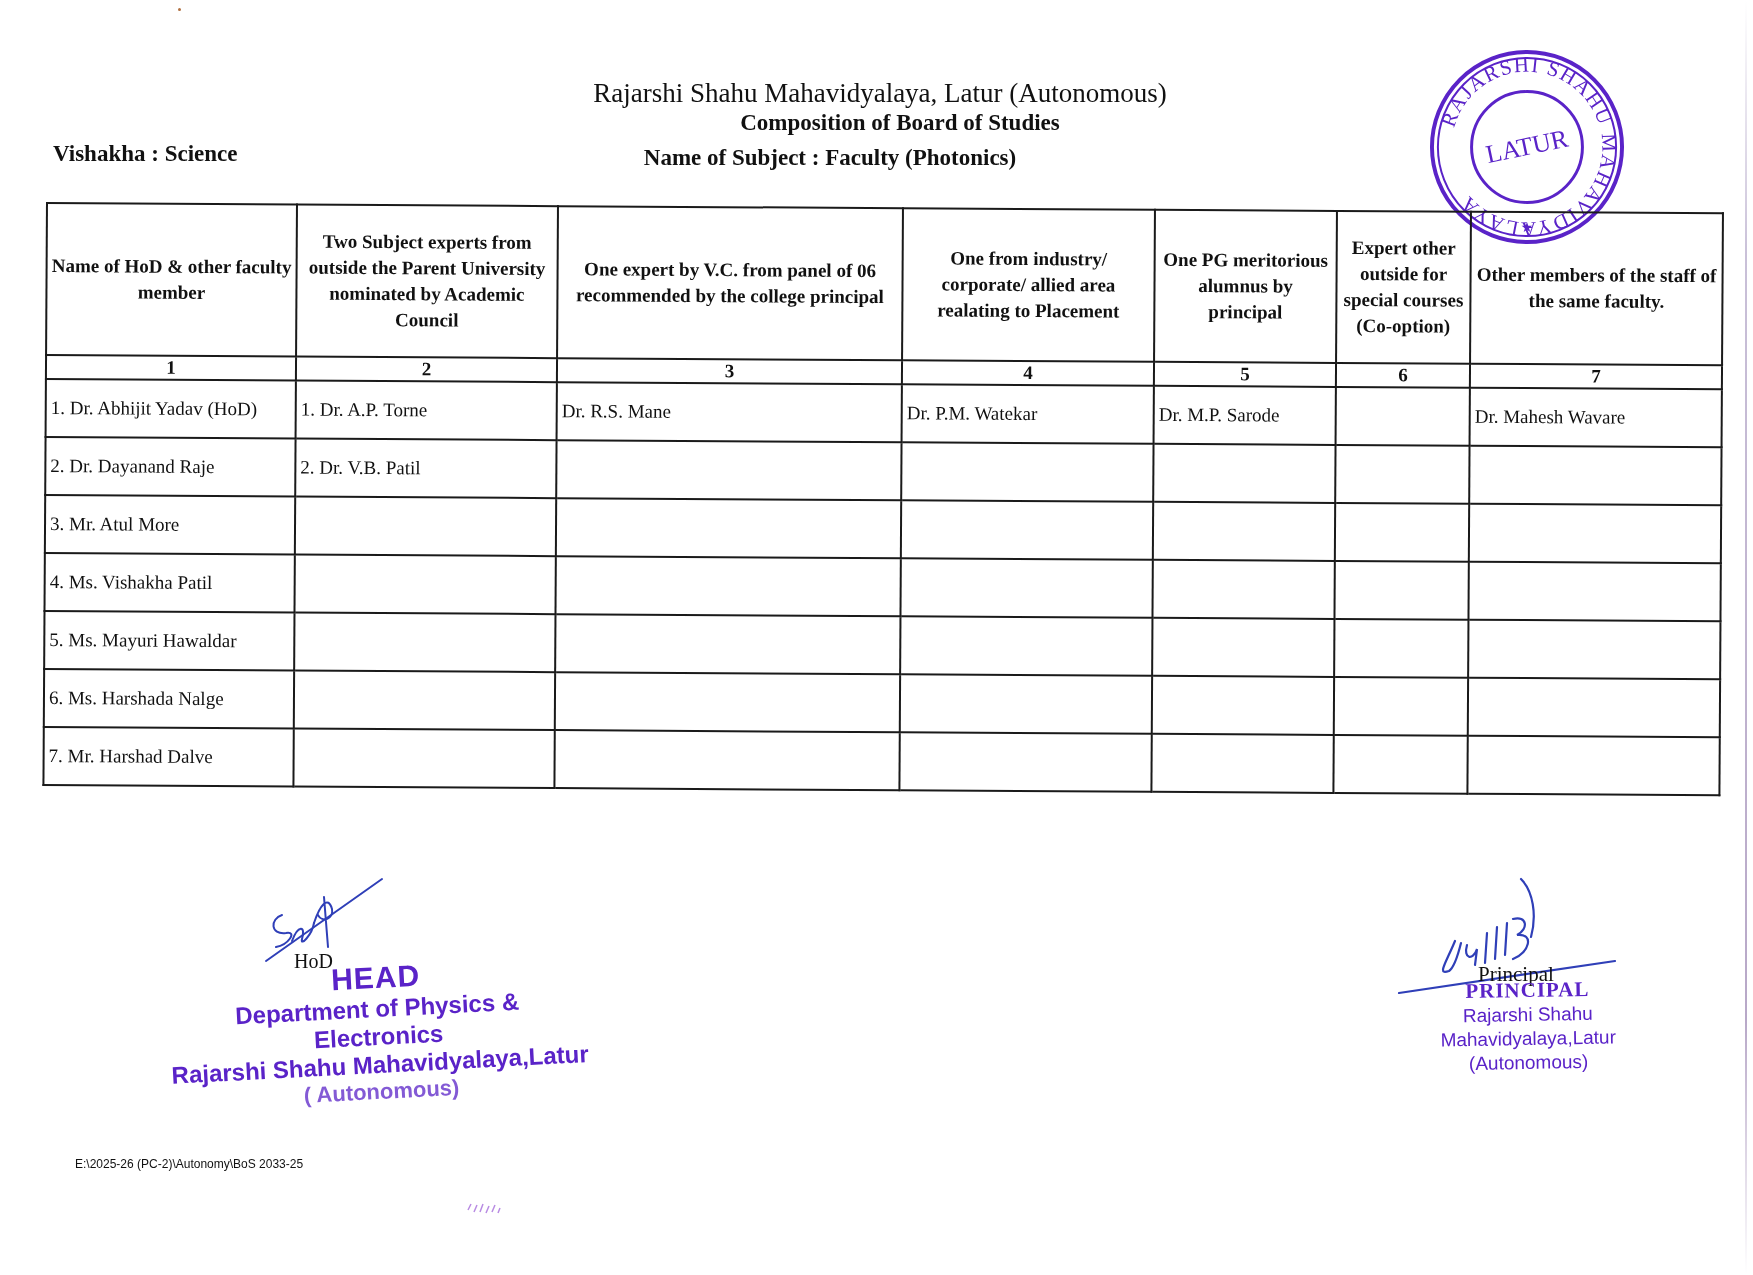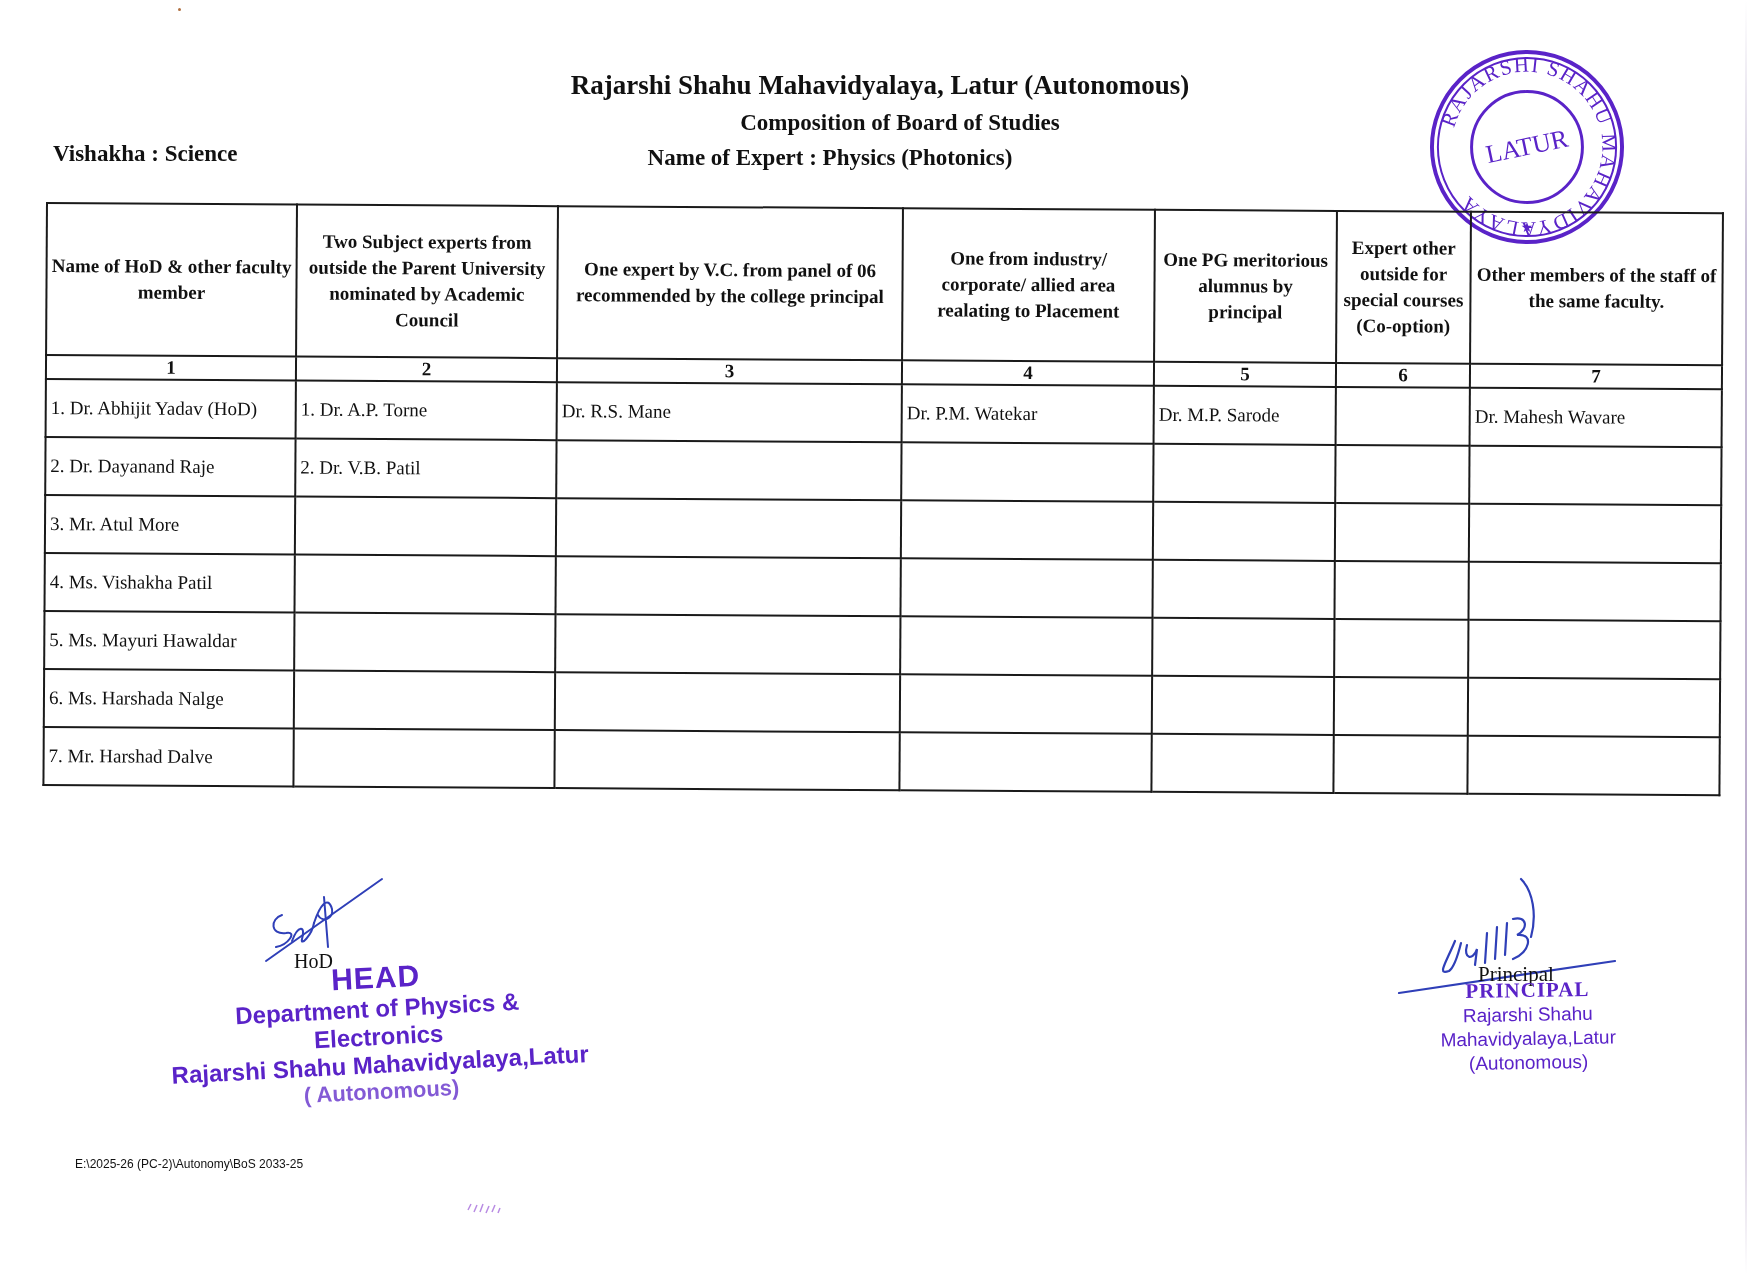--- a/index.html
+++ b/index.html
@@ -1,21 +1,21 @@
 <!DOCTYPE html>
 <html><head>
 <meta charset="utf-8">
 <style>
   html, body { margin: 0; padding: 0; }
   body {
     width: 1753px; height: 1275px; background: #ffffff; position: relative; overflow: hidden;
     font-family: "Liberation Serif", "DejaVu Serif", serif; color: #111;
   }
   .abs { position: absolute; }
-  .title1 { left: 480px; top: 70px; width: 800px; text-align: center; font-size: 27px; font-weight: bold; }
+  .title1 { left: 480px; top: 78px; width: 800px; text-align: center; font-size: 27px; font-weight: normal; }
   .title2 { left: 480px; top: 110px; width: 840px; text-align: center; font-size: 23px; font-weight: bold; }
   .subject { left: 540px; top: 145px; width: 580px; text-align: center; font-size: 23px; font-weight: bold; }
   .faculty { left: 53px; top: 141px; font-size: 23px; font-weight: bold; }
 
   
   .bos-table {
     position: absolute; left: 46px; top: 202px; width: 1676px;
     border-collapse: collapse; table-layout: fixed;
     transform: rotate(0.35deg); transform-origin: 0 0;
   }
@@ -49,21 +49,21 @@
   .dot { left: 178px; top: 8px; width: 3px; height: 3px; background: #b07040; border-radius: 50%; }
 </style>
 </head>
 <body>
 
 <div class="abs dot"></div>
 
 <div class="abs title1">Rajarshi Shahu Mahavidyalaya, Latur (Autonomous)</div>
 <div class="abs title2">Composition of Board of Studies</div>
 <div class="abs faculty">Vishakha : Science</div>
-<div class="abs subject">Name of Expert  : Physics (Photonics)</div>
+<div class="abs subject">Name of Subject  : Faculty (Photonics)</div>
 
 <svg class="abs seal" viewBox="0 0 200 200">
   <defs>
     <path id="sealArc" d="M 100,100 m -76,0 a 76,76 0 1,1 152,0 a 76,76 0 1,1 -152,0"></path>
   </defs>
   <g fill="none" stroke="#5a23c8">
     <circle cx="100" cy="100" r="96" stroke-width="4"></circle>
     <circle cx="100" cy="100" r="90" stroke-width="2"></circle>
     <circle cx="100" cy="100" r="56" stroke-width="3"></circle>
   </g>

